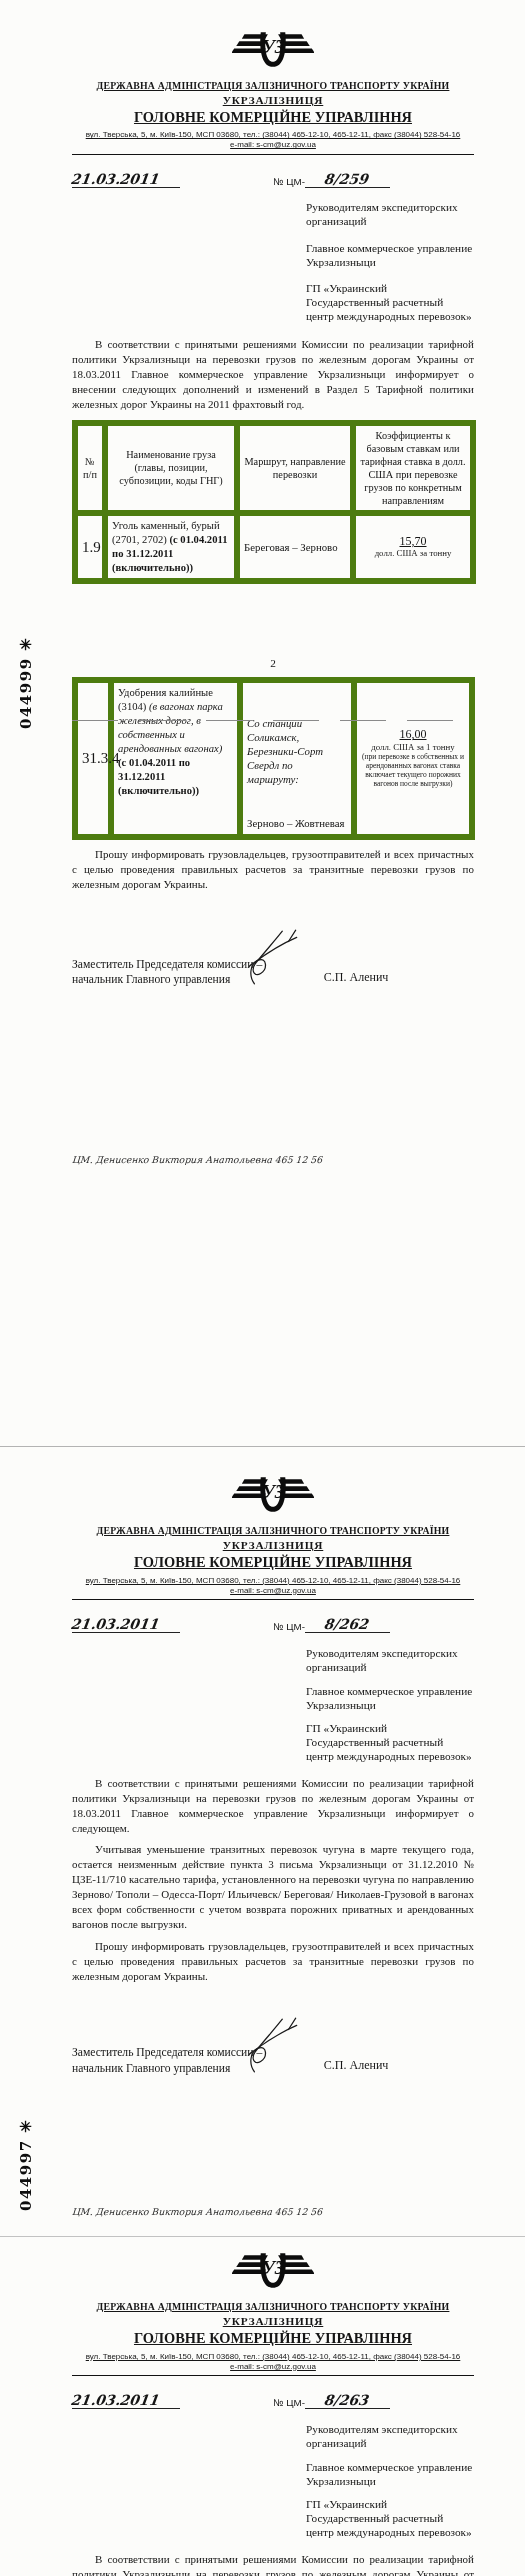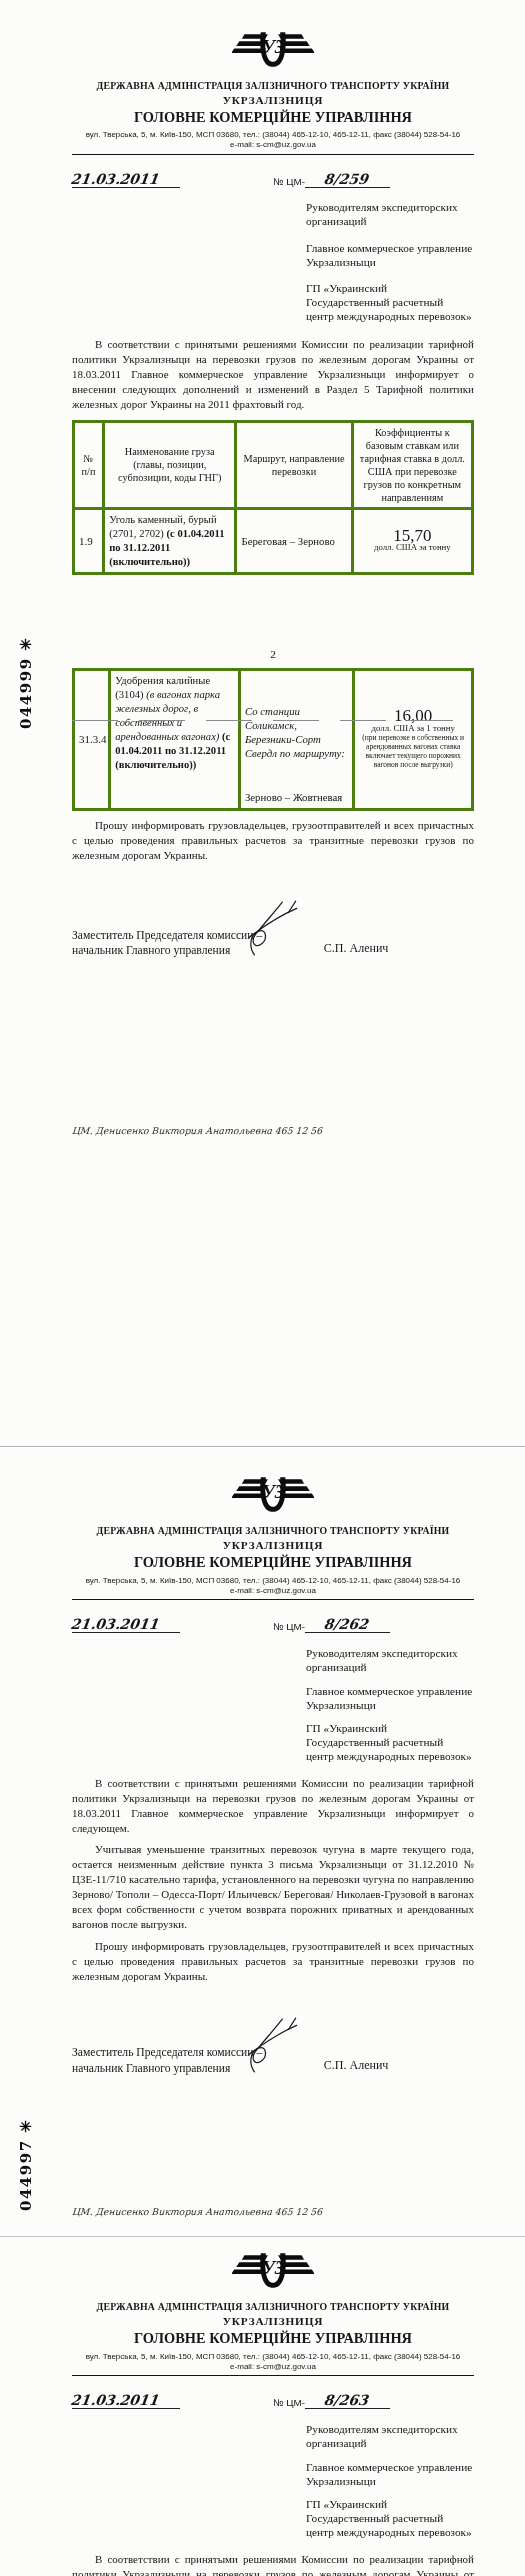--- a/index.html
+++ b/index.html
@@ -7,21 +7,21 @@
        font-family:"Liberation Serif", serif;color:#161616;}
   .sheet{position:absolute;left:0;top:0;width:526px;height:3617px;background:#fcfcfa;overflow:hidden;}
 
   
   .letter{position:absolute;left:72px;width:402px;}
   #letter1{top:20.6px;}
   #letter2{top:1466px;}
   #letter3{top:2242px;}
 
   
-  .lh{text-align:center;padding-top:5.2px;}
+  .lh{text-align:center;padding-top:5.2px;text-decoration:underline;}
   .lh-logo{display:block;margin:0 auto;}
   .lh-line1{font-weight:bold;font-size:9.8px;letter-spacing:0.2px;margin-top:5.2px;white-space:nowrap;}
   .lh-line2{font-weight:bold;font-size:11.3px;letter-spacing:0.8px;margin-top:2.6px;}
   .lh-line3{font-weight:bold;font-size:14.4px;margin-top:3.1px;}
   .lh-addr{font-family:"Liberation Sans",sans-serif;font-size:8px;margin-top:4.6px;white-space:nowrap;}
   .lh-email{font-family:"Liberation Sans",sans-serif;font-size:8px;margin-top:1px;}
   .rule{height:1px;background:#121212;margin-top:4.6px;}
 
   
   .dateline{display:flex;margin-top:8.2px;align-items:flex-end;height:25px;}
@@ -37,27 +37,27 @@
   .recip{margin-bottom:12.4px;}
   .recips-tight .recip{margin-bottom:9.8px;}
 
   
   .p{font-size:11px;line-height:15px;text-align:justify;text-indent:23px;margin:0;}
   .mt26{margin-top:13.4px;} .mt14{margin-top:7.2px;} .mt20{margin-top:10.3px;}
   .mt12{margin-top:6.2px;} .mt24{margin-top:12.4px;}
 
   
   .tbl{border-collapse:collapse;width:402px;table-layout:fixed;margin-top:8.2px;}
-  .tbl th,.tbl td{border:3px solid #4d7c0f;padding:3.1px 4.1px;}
+  .tbl th,.tbl td{border:6px solid #4d7c0f;padding:3.1px 4.1px;}
   .tbl th{font-weight:normal;font-size:10.3px;line-height:13px;text-align:center;vertical-align:middle;}
-  .tbl td.c-num{text-align:left;font-size:11px;vertical-align:middle;}
+  .tbl td.c-num{text-align:left;font-size:15px;vertical-align:middle;}
   .tbl td.c-cargo{font-size:10.6px;line-height:14px;vertical-align:top;}
   .tbl td.c-route{font-size:10.8px;line-height:14px;vertical-align:middle;}
   .tbl td.c-rate{text-align:center;vertical-align:middle;font-size:8.8px;line-height:10.8px;}
-  .rate-val{font-size:17px;line-height:13.4px;}
+  .rate-val{font-size:12px;line-height:13.4px;text-decoration:underline;}
   .rate-unit{font-size:8.8px;}
   .rate-note{font-size:7.5px;line-height:8.8px;margin-top:1px;}
   .rp{display:block;margin-top:30px;}
   .s-n{font-style:normal;} .s-i{font-style:italic;} .s-b{font-weight:bold;}
 
   
   .pgnum{text-align:center;font-size:11.3px;}
   #letter1 .pgnum{margin-top:73px;}
 
   

